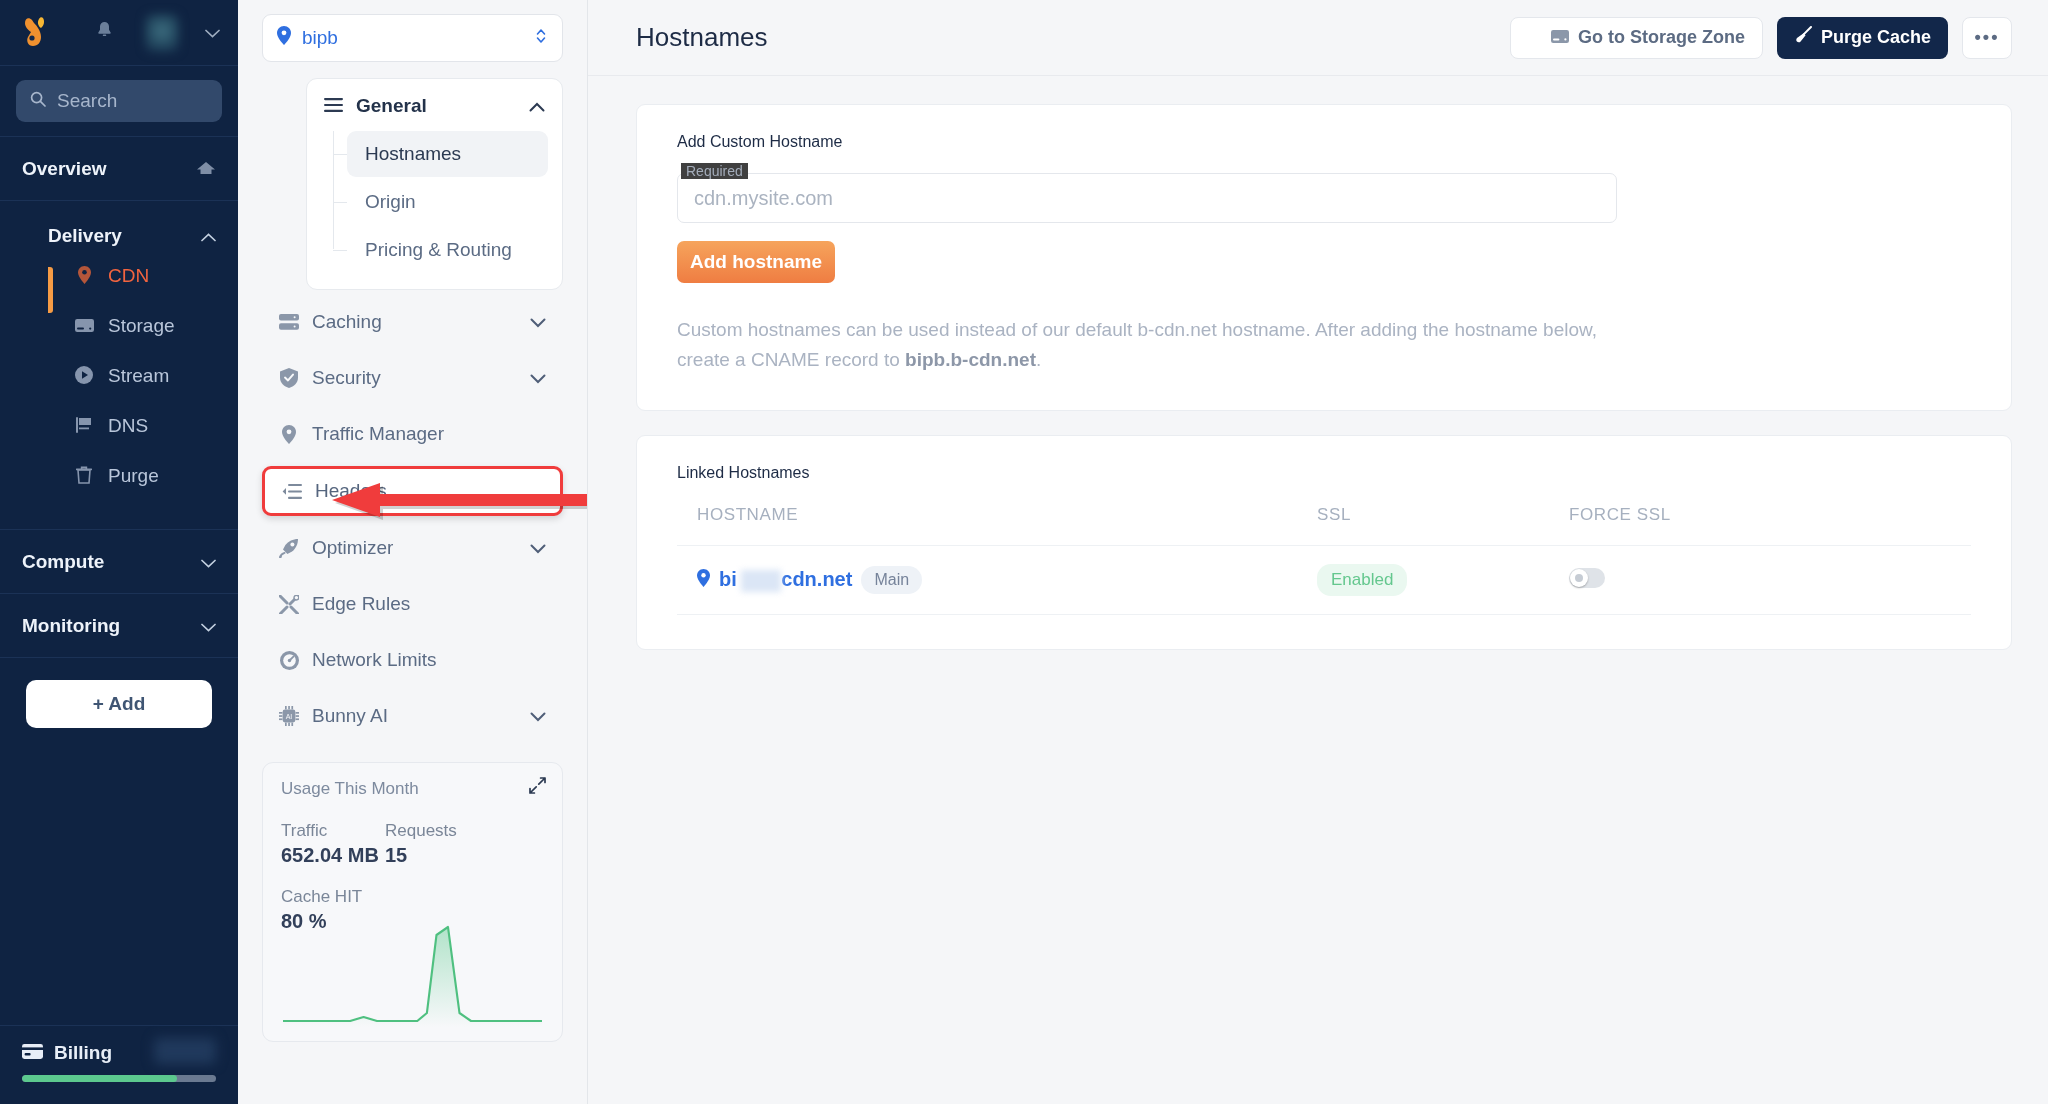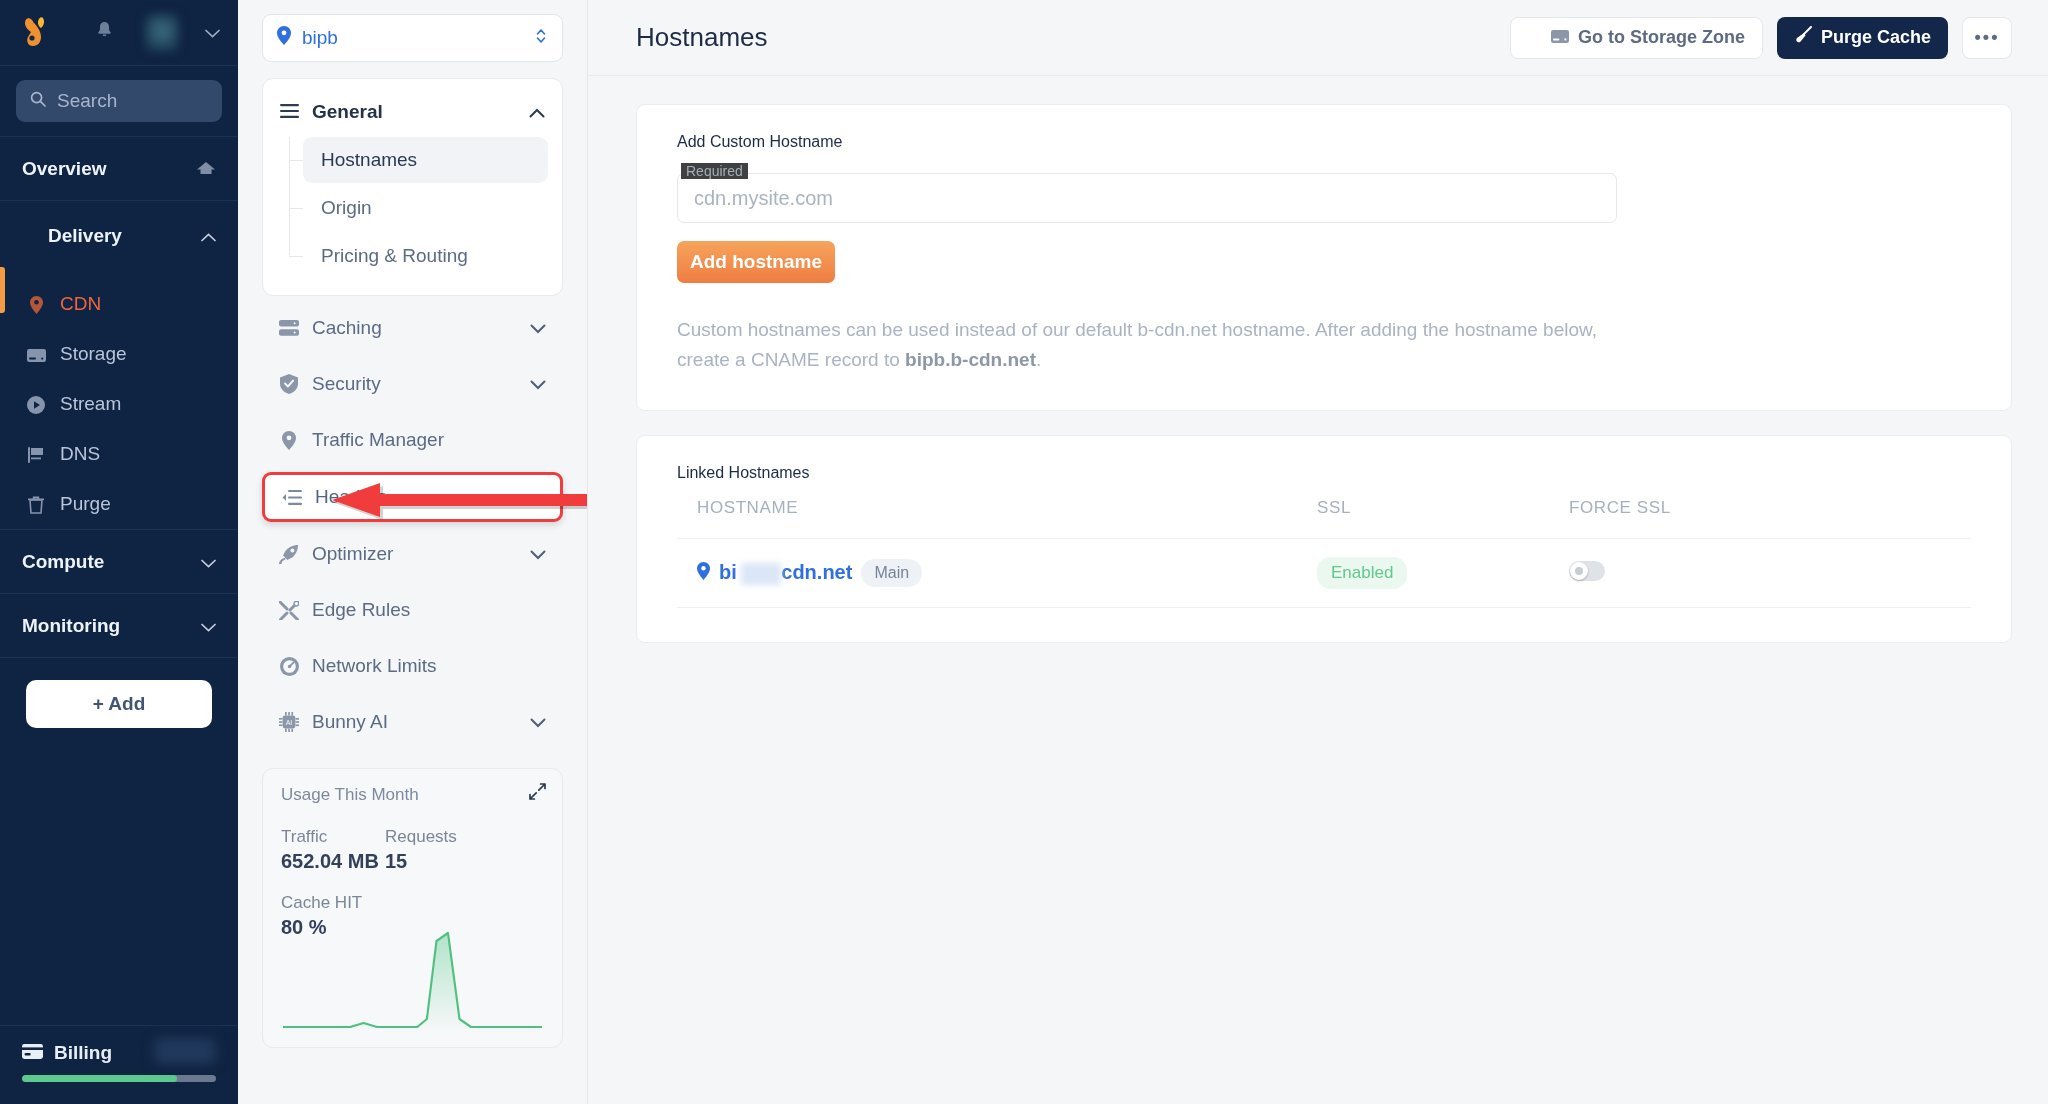--- a/index.html
+++ b/index.html
@@ -41,23 +41,24 @@
   .sb-search span.ph { color: #a7b6cc; font-size: 19px; }
 
   .sb-section {
     height: 64px; display: flex; align-items: center; justify-content: space-between;
     padding: 0 22px; border-bottom: 1px solid #1b3256;
     color: #eef3fa; font-size: 19px; font-weight: bold;
   }
   .sb-group { border-bottom: 1px solid #1b3256; padding: 6px 0 14px; }
   .sb-group .sb-section { border-bottom: none; height: 58px; padding-left: 48px; }
   .sb-item {
-    height: 50px; display: flex; align-items: flex-end; gap: 14px;
+    height: 50px; display: flex; align-items: flex-start; gap: 14px;
     padding: 0 22px 0 26px; color: #b9c6da; font-size: 19px;
     position: relative;
+    margin-left: 48px;
   }
   .sb-item.active { color: #f2643f; }
   .sb-item.active::before {
     content: ""; position: absolute; left: 0; top: 2px; bottom: 2px;
     width: 5px; background: #f59b45; border-radius: 0 3px 3px 0;
   }
   .sb-ico { width: 20px; height: 20px; display: flex; align-items: center; justify-content: center; flex: 0 0 20px; }
 
   .sb-add-wrap { padding: 22px 26px 0; }
   .sb-add {
@@ -88,21 +89,21 @@
   }
   .zone-select {
     height: 48px; background: #fff; border: 1px solid #e2e5ea; border-radius: 9px;
     display: flex; align-items: center; padding: 13px 14px; gap: 11px;
     color: #2f6fe0; font-size: 19px;
   }
   .zone-select .sel-ico { margin-left: auto; }
 
   .nav-card {
     margin-top: 16px; background: #fff; border: 1px solid #e7eaee;
-    border-radius: 11px; padding: 10px 0 14px;
+    border-radius: 11px; padding: 4px 0 14px; margin-left: 44px;
   }
   .nav-head {
     height: 46px; display: flex; align-items: center; gap: 13px;
     padding: 0 17px; color: #23324a; font-size: 19px; font-weight: bold;
   }
   .nav-head .caret { margin-left: auto; }
   .sub-list { position: relative; padding-left: 28px; }
   .sub-list::before {
     content: ""; position: absolute; left: 26px; top: 0; bottom: 24px;
     width: 1px; background: #e4e8ed;
@@ -187,21 +188,21 @@
     margin-top: 18px; width: 158px; height: 42px; border-radius: 7px;
     background: linear-gradient(180deg, #f6a45c 0%, #ef7d42 100%);
     color: #fff; font-size: 19px; font-weight: bold;
     display: flex; align-items: center; justify-content: center;
   }
   .helper {
     margin-top: 32px; color: #aab3c2; font-size: 19px; line-height: 1.6; max-width: 940px;
   }
   .helper b { color: #8d97a8; }
 
-  .table { margin-top: 16px; }
+  .table { margin-top: 23px; }
   .thead {
     display: flex; color: #a6b0bf; font-size: 17px; letter-spacing: .6px;
     padding: 0 0 20px 20px;
   }
   .col-host { width: 620px; }
   .col-ssl { width: 252px; }
   .trow {
     display: flex; align-items: center; padding: 18px 0 18px 20px;
     border-top: 1px solid #eef1f4; border-bottom: 1px solid #eef1f4;
   }

